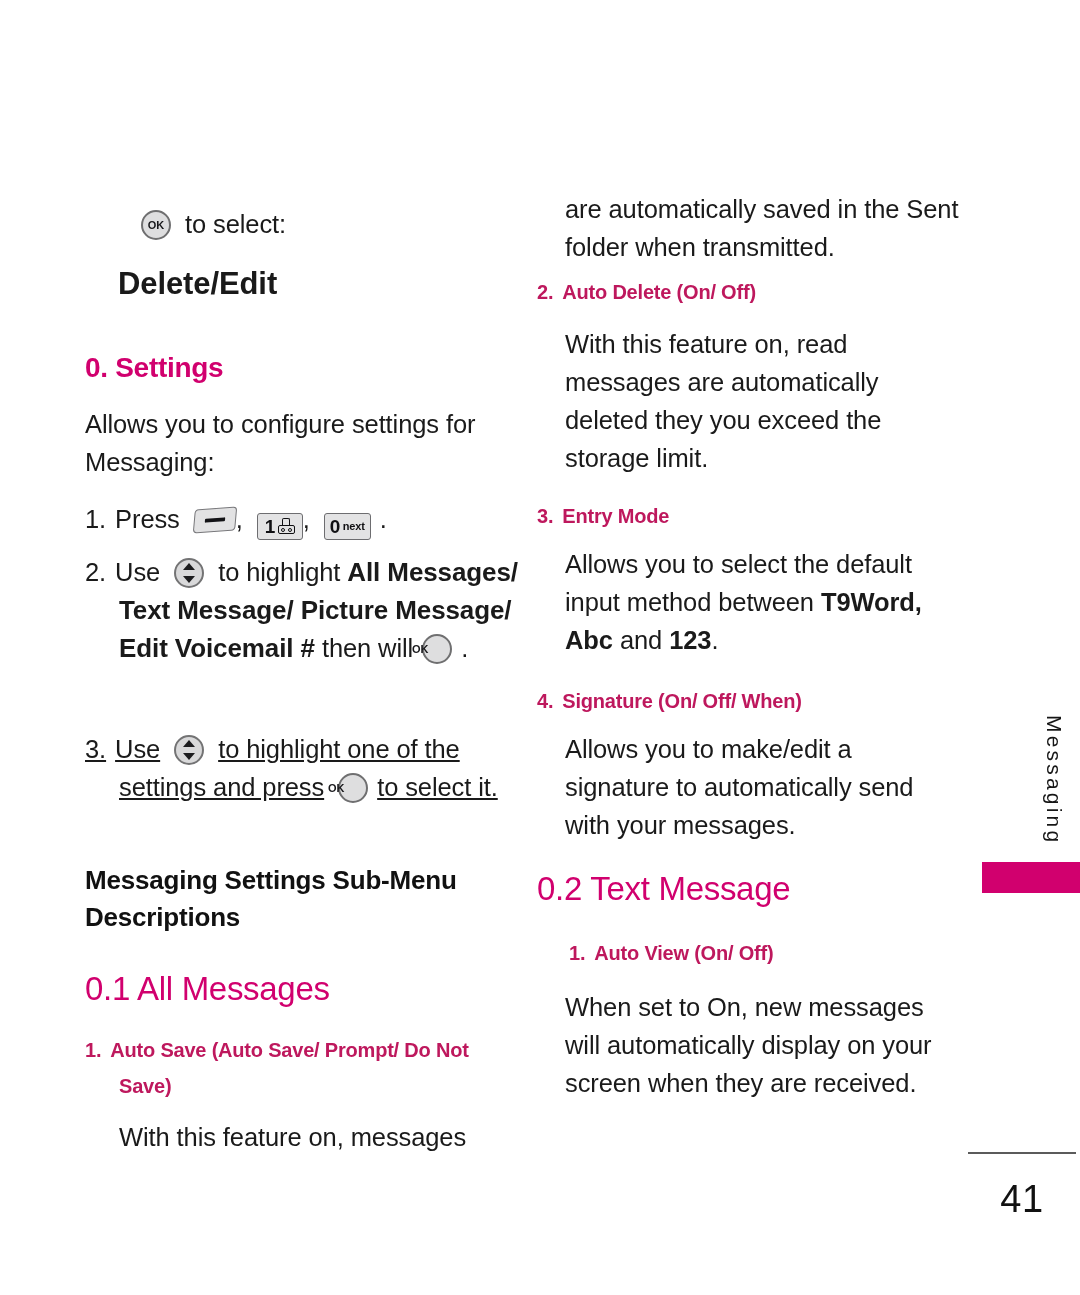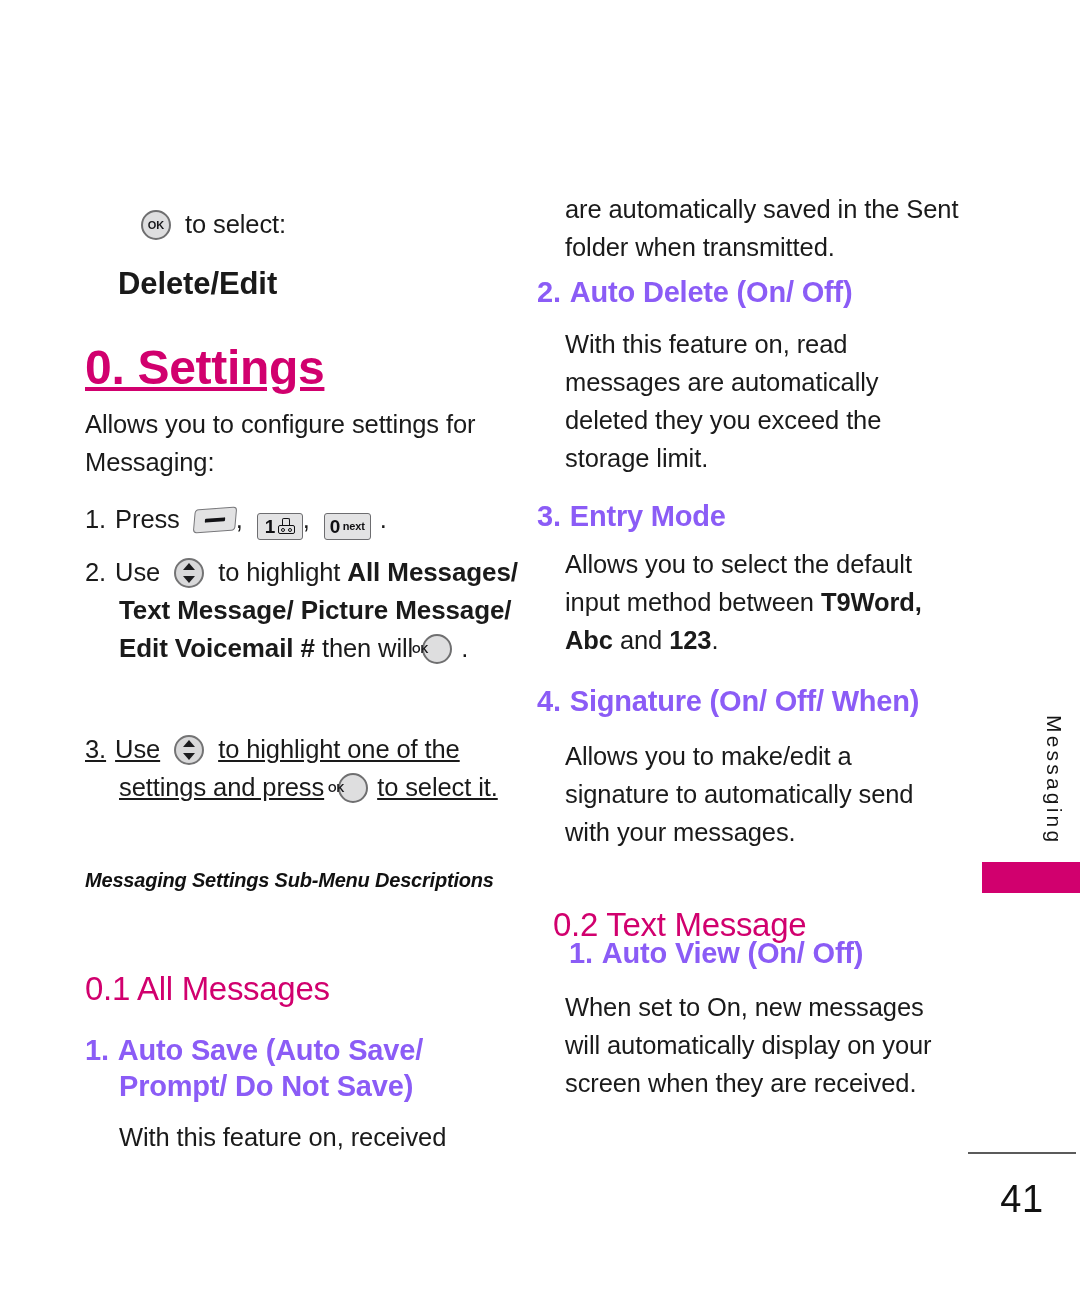--- a/index.html
+++ b/index.html
@@ -42,42 +42,40 @@
   }
   .bold {
     font-weight: 700;
   }
   .heading-pink {
     color: #d1006e;
     font-weight: 700;
     letter-spacing: -0.3px;
   }
   .h-big {
-    font-size: 48px;
+    font-size: 28px;
     line-height: 46px;
-    text-decoration: underline;
   }
   .h-sub {
     font-size: 33px;
     line-height: 38px;
     font-weight: 400;
   }
   .h-black {
-    font-size: 20px;
+    font-size: 26px;
     line-height: 37px;
     font-weight: 700;
     color: #111;
     letter-spacing: -0.2px;
-    font-style: italic;
   }
   .item-head {
-    font-size: 29px;
+    font-size: 20px;
     line-height: 36px;
     font-weight: 700;
-    color: #8b5cf6;
+    color: #be185d;
     letter-spacing: -0.2px;
   }
   .indent-1 { padding-left: 34px; text-indent: -34px; }
 
   
   .icon-ok {
     display: inline-block;
     width: 30px;
     height: 30px;
     border-radius: 50%;
@@ -304,21 +302,21 @@
       <span>3.</span><span class="sp-s"></span><span>Use</span><span class="sp-m"></span><span class="icon-nav"></span><span class="sp-m"></span><span>to highlight one of the settings and press</span><span class="sp-m"></span><span class="icon-ok"></span><span class="sp-s"></span><span>to select it.</span>
     </div>
 
     <div class="blk h-black" style="top:862px; left:0px; width:410px;">Messaging Settings Sub-Menu Descriptions</div>
 
     <div class="blk heading-pink h-sub" style="top:970px; left:0px; width:420px;">0.1 All Messages</div>
 
     <div class="blk item-head indent-1" style="top:1032px; left:0px; width:390px;">
       <span>1.</span><span class="sp-s"></span><span>Auto Save (Auto Save/ Prompt/ Do Not Save)</span>
     </div>
-    <div class="blk body-text" style="top:1118px; left:34px; width:400px;">With this feature on, received</div>
+    <div class="blk body-text" style="top:1118px; left:34px; width:400px;">With this feature on, messages</div>
   </div>
 
   <div class="col col-right">
 
     <div class="blk body-text" style="top:190px; left:28px; width:400px;">are automatically saved in the Sent folder when transmitted.</div>
 
     <div class="blk item-head indent-1" style="top:274px; left:0px; width:400px;">
       <span>2.</span><span class="sp-s"></span><span>Auto Delete (On/ Off)</span>
     </div>
     <div class="blk body-text" style="top:325px; left:28px; width:400px;">With this feature on, read messages are automatically deleted they you exceed the storage limit.</div>
@@ -329,23 +327,23 @@
     <div class="blk body-text" style="top:545px; left:28px; width:400px;">
       <span>Allows you to select the default input method between</span>
       <span class="bold">T9Word, Abc</span>
       <span>and</span>
       <span class="bold">123</span><span>.</span>
     </div>
 
     <div class="blk item-head indent-1" style="top:683px; left:0px; width:400px;">
       <span>4.</span><span class="sp-s"></span><span>Signature (On/ Off/ When)</span>
     </div>
-    <div class="blk body-text" style="top:730px; left:28px; width:390px;margin-top:7px;">Allows you to make/edit a signature to automatically send with your messages.</div>
-
-    <div class="blk heading-pink h-sub" style="top:870px; left:16px; width:400px;margin-top:36px;">0.2 Text Message</div>
+    <div class="blk body-text" style="top:730px; left:28px; width:390px;">Allows you to make/edit a signature to automatically send with your messages.</div>
+
+    <div class="blk heading-pink h-sub" style="top:870px; left:0px; width:400px;">0.2 Text Message</div>
 
     <div class="blk item-head indent-1" style="top:935px; left:0px; width:400px;margin-left:32px;">
       <span>1.</span><span class="sp-s"></span><span>Auto View (On/ Off)</span>
     </div>
     <div class="blk body-text" style="top:988px; left:28px; width:400px;">When set to On, new messages will automatically display on your screen when they are received.</div>
   </div>
 
   <div class="side-label">Messaging</div>
   <div class="side-tab"></div>
 

